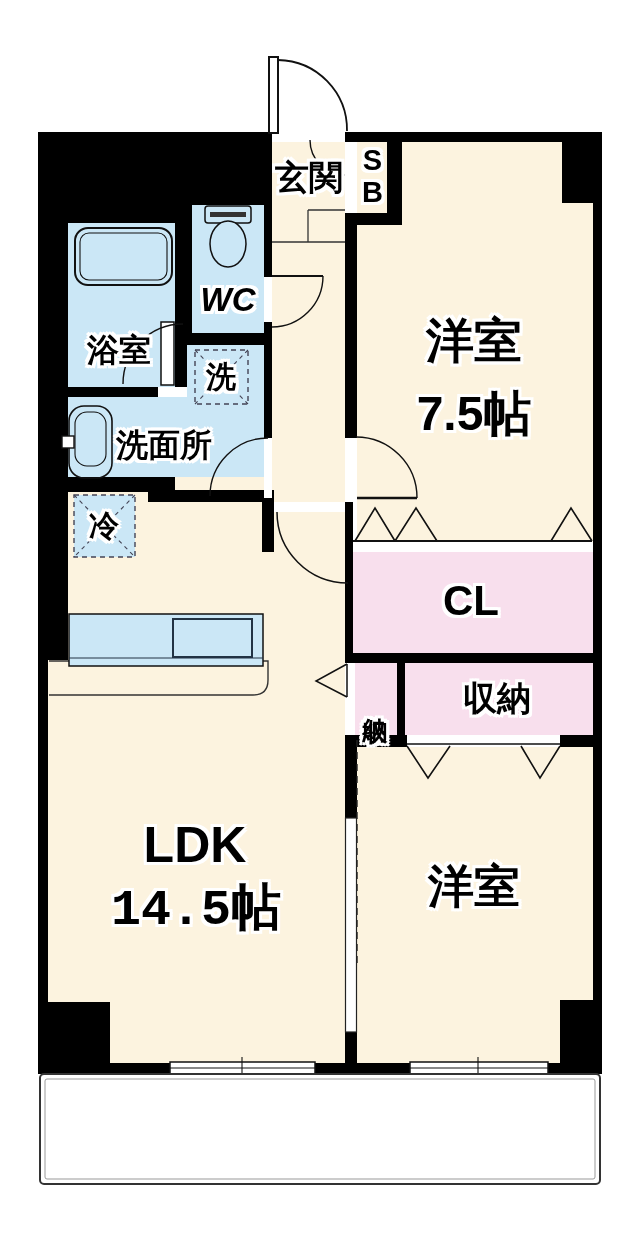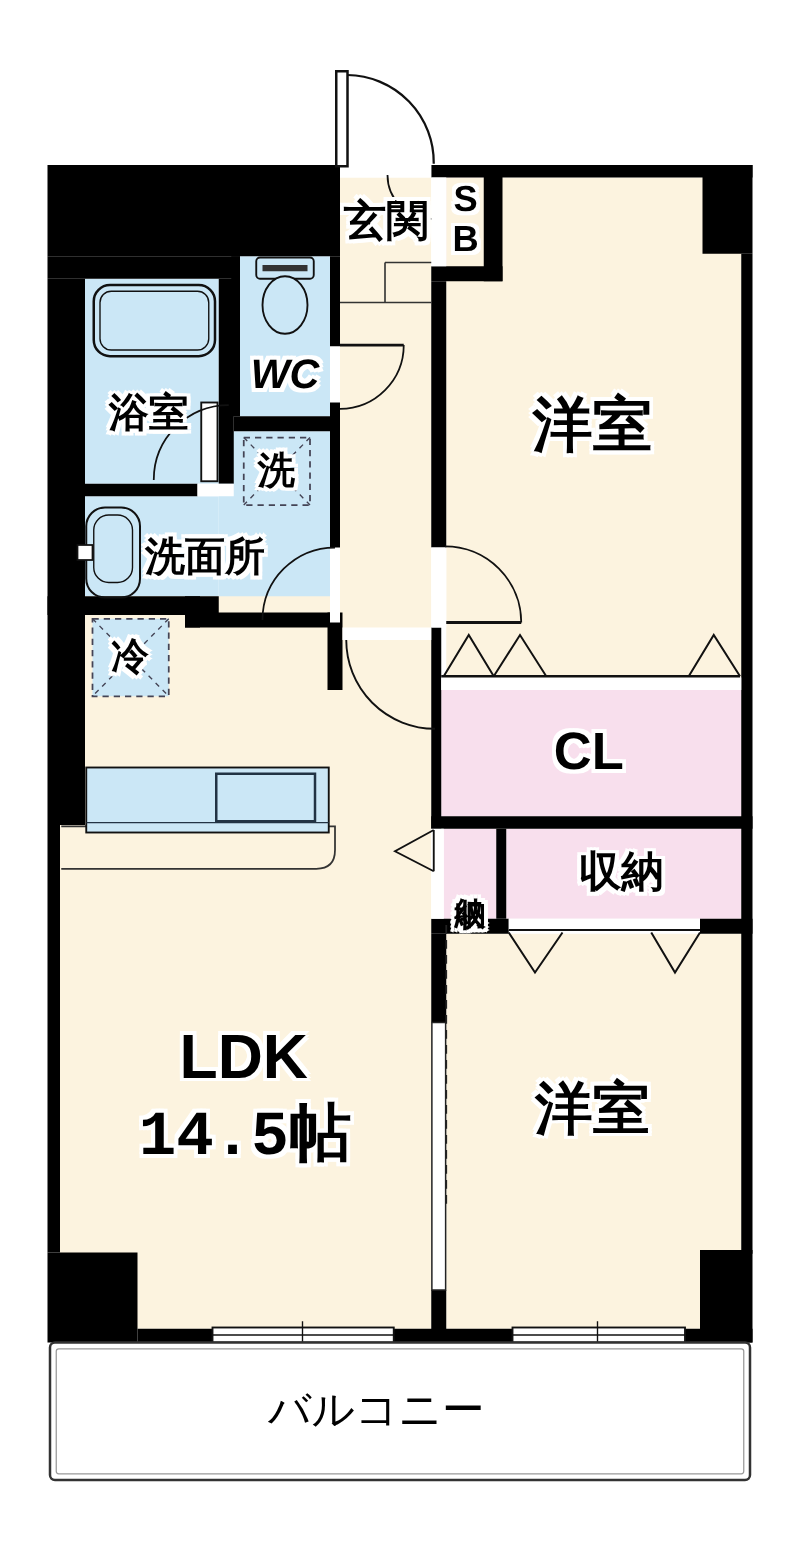--- a/index.html
+++ b/index.html
@@ -181,25 +181,25 @@
 
     <g>
       <rect x="40" y="1074" width="560" height="110" rx="4" fill="#fff" stroke="#333" stroke-width="2"></rect>
       <rect x="45" y="1079" width="550" height="100" rx="2" fill="none" stroke="#999" stroke-width="1"></rect>
     </g>
   </svg>
 
   <div class="lbl" style="left:309px;top:177px;font-size:34px;text-align:center;">玄関</div>
   <div class="lbl vert" style="left:372px;top:176px;font-size:29px;">SB</div>
   <div class="lbl" style="left:474px;top:341px;font-size:48px;">洋室</div>
+  <div class="lbl" style="left:474px;top:414px;font-size:48px;">7.5帖</div>
   <div class="lbl" style="left:228px;top:299px;font-size:33px;font-style:italic;">WC</div>
-  <div class="lbl" style="left:119px;top:330px;font-size:32px;text-align:right;">浴室</div>
+  <div class="lbl" style="left:119px;top:350px;font-size:32px;text-align:right;">浴室</div>
   <div class="lbl" style="left:221px;top:377px;font-size:30px;">洗</div>
   <div class="lbl" style="left:164px;top:445px;font-size:32px;">洗面所</div>
   <div class="lbl" style="left:104px;top:526px;font-size:30px;">冷</div>
   <div class="lbl" style="left:471px;top:601px;font-size:42px;">CL</div>
   <div class="lbl vert" style="left:375px;top:698px;font-size:25px;">収納</div>
   <div class="lbl" style="left:497px;top:698px;font-size:34px;">収納</div>
   <div class="lbl" style="left:195px;top:845px;font-size:50px;">LDK</div>
   <div class="lbl" style="left:196px;top:911px;font-size:50px;font-family:Liberation Mono, monospace;">14.5帖</div>
   <div class="lbl" style="left:474px;top:886px;font-size:46px;">洋室</div>
-  <div class="lbl" style="left:301px;top:1128px;font-size:34px;text-shadow:none;font-weight:normal;">バルコニー</div>
 </div>
 
 </body></html>

